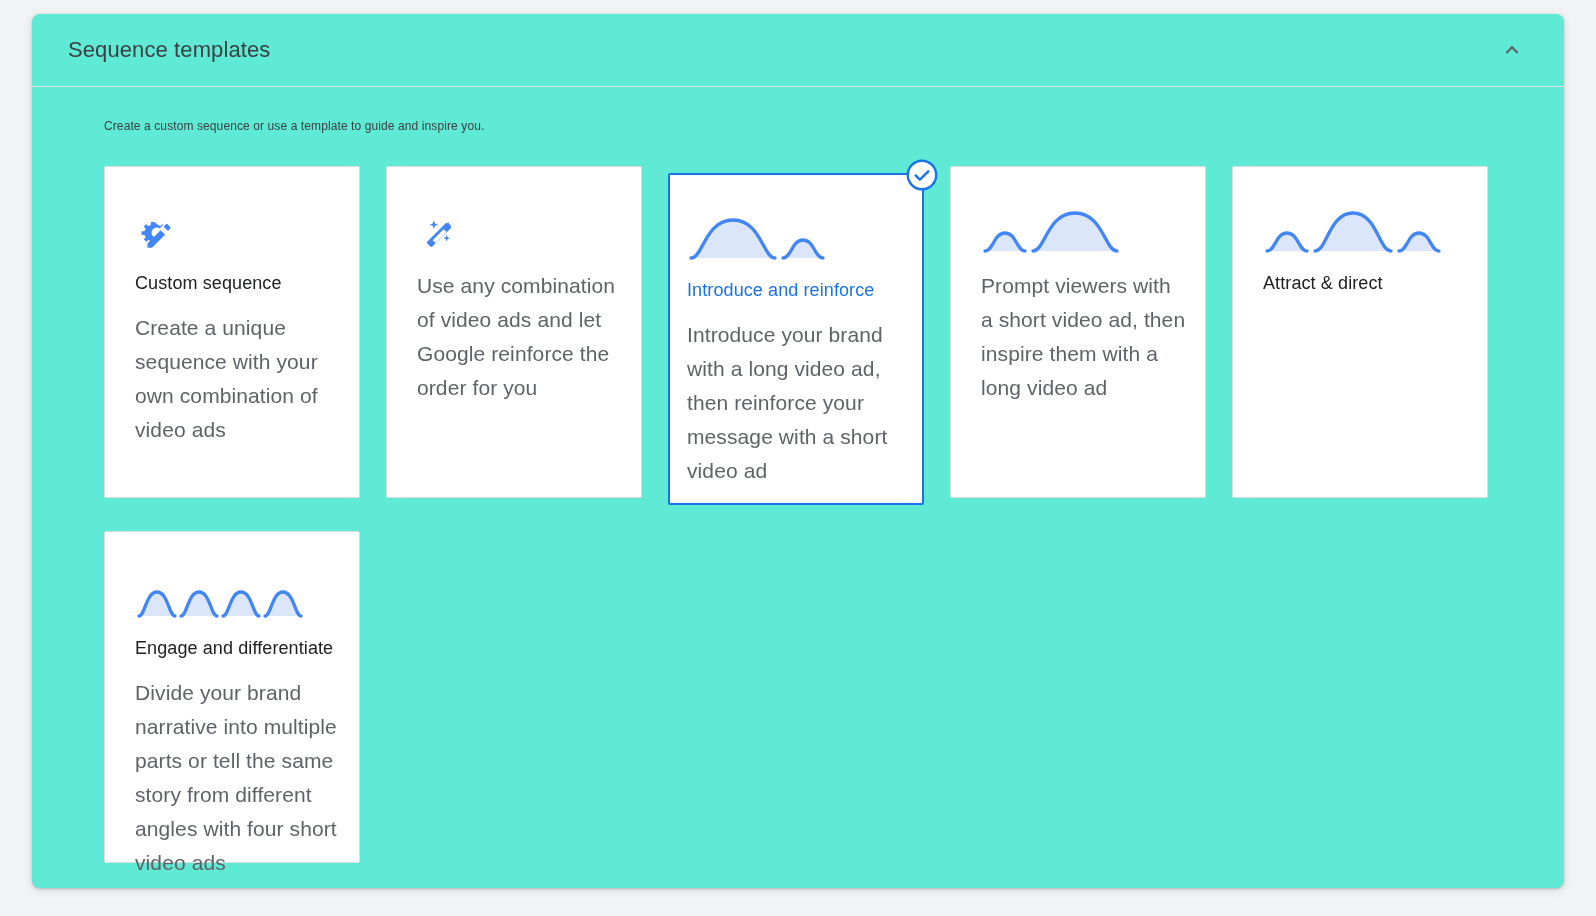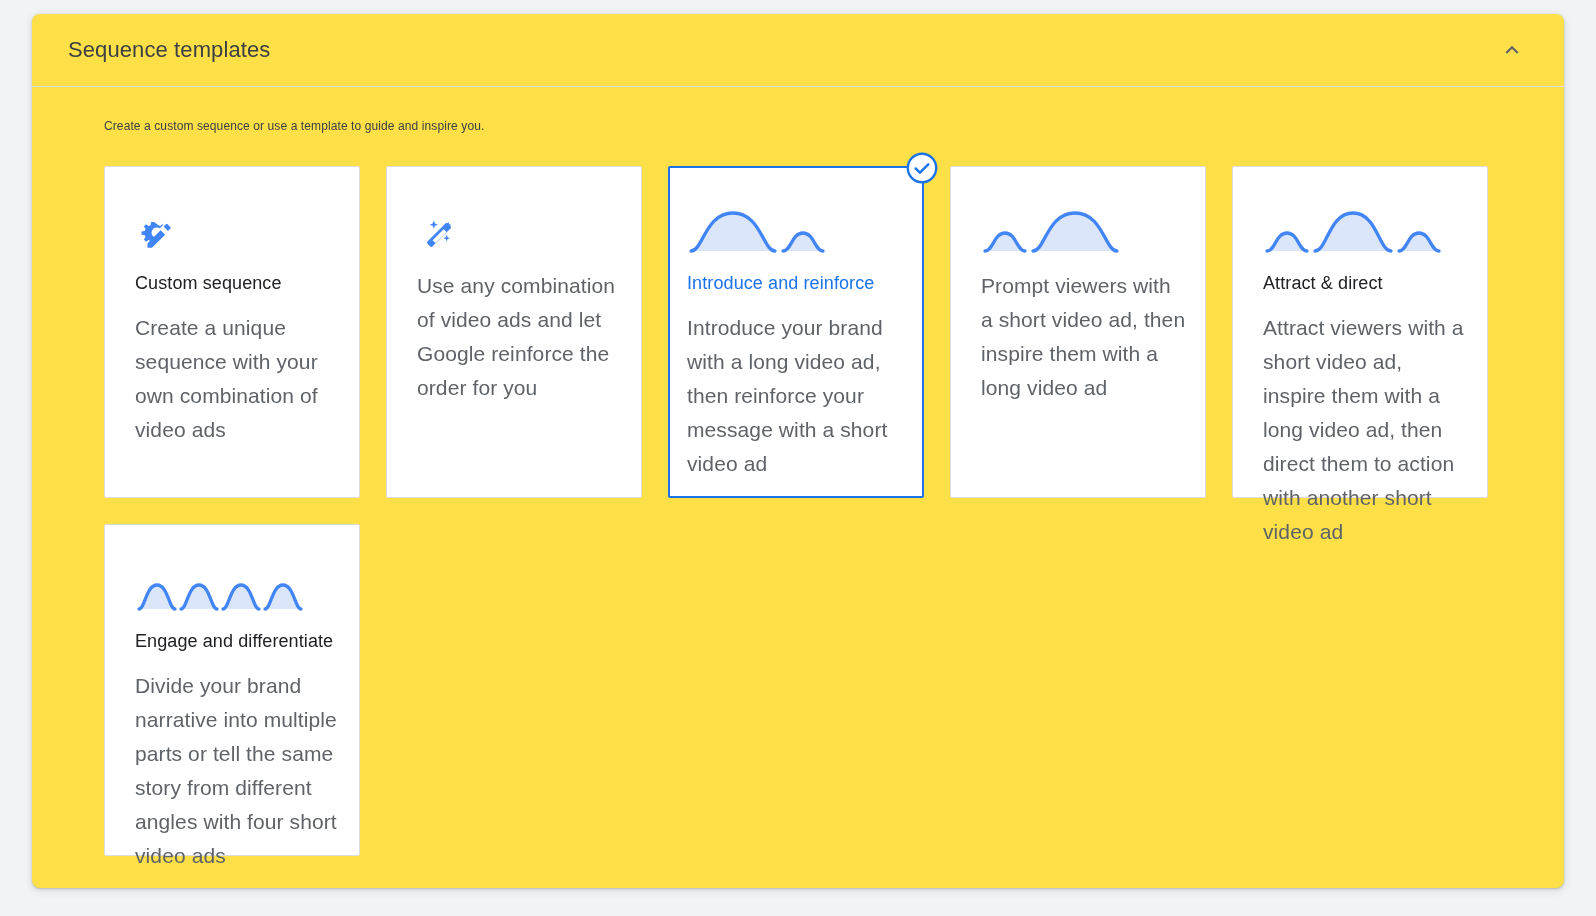--- a/index.html
+++ b/index.html
@@ -14,21 +14,21 @@
     -webkit-font-smoothing: antialiased;
     overflow: hidden;
   }
 
   .panel {
     position: absolute;
     left: 32px;
     top: 14px;
     width: 1532px;
     height: 874px;
-    background: #fde047;
+    background: #5eead4;
     border-radius: 8px;
     box-shadow: 0 1px 2px rgba(60,64,67,0.25), 0 2px 6px 2px rgba(60,64,67,0.10);
     box-sizing: border-box;
     overflow: hidden;
   }
 
   .panel-header {
     position: relative;
     height: 73px;
     border-bottom: 1px solid #e0e0e0;
@@ -84,20 +84,21 @@
     box-sizing: border-box;
     border: 1px solid #dadce0;
     border-radius: 2px;
     background: #ffffff;
     padding: 30px 18px 18px 30px;
     cursor: pointer;
   }
   .card.selected {
     border: 2px solid #1a73e8;
     padding: 29px 2px 17px 17px;
+    margin-top: 7px;
   }
 
   .card-art {
     height: 58px;
     display: flex;
     align-items: flex-end;
     padding-left: 2px;
     margin-bottom: 14px;
   }
   .card-art svg { display: block; }
@@ -229,21 +230,20 @@
               <path d="M2 46 C 10 46, 11 28, 22 28 C 33 28, 34 46, 42 46 Z" fill="#dce6fb"></path>
               <path d="M2 46 C 10 46, 11 28, 22 28 C 33 28, 34 46, 42 46" fill="none" stroke="#4285f4" stroke-width="3.3" stroke-linecap="round"></path>
               <path d="M50 46 C 62 46, 64 8, 88 8 C 112 8, 114 46, 126 46 Z" fill="#dce6fb"></path>
               <path d="M50 46 C 62 46, 64 8, 88 8 C 112 8, 114 46, 126 46" fill="none" stroke="#4285f4" stroke-width="3.3" stroke-linecap="round"></path>
               <path d="M134 46 C 142 46, 143 28, 154 28 C 165 28, 166 46, 174 46 Z" fill="#dce6fb"></path>
               <path d="M134 46 C 142 46, 143 28, 154 28 C 165 28, 166 46, 174 46" fill="none" stroke="#4285f4" stroke-width="3.3" stroke-linecap="round"></path>
             </svg>
           </span>
         </div>
         <div class="card-title">Attract &amp; direct</div>
-        <div class="card-desc">Attract viewers with a short video ad, inspire them with a long video ad, then direct them to action with another short video ad</div>
       </div>
 
       <div class="card">
         <div class="card-art">
           <span>
             <svg width="168" height="50" viewBox="0 0 168 50" aria-hidden="true">
               <path d="M2 46 C 8 46, 9 22, 20 22 C 31 22, 32 46, 38 46 Z" fill="#dce6fb"></path>
               <path d="M2 46 C 8 46, 9 22, 20 22 C 31 22, 32 46, 38 46" fill="none" stroke="#4285f4" stroke-width="3.3" stroke-linecap="round"></path>
               <path d="M44 46 C 50 46, 51 22, 62 22 C 73 22, 74 46, 80 46 Z" fill="#dce6fb"></path>
               <path d="M44 46 C 50 46, 51 22, 62 22 C 73 22, 74 46, 80 46" fill="none" stroke="#4285f4" stroke-width="3.3" stroke-linecap="round"></path>

